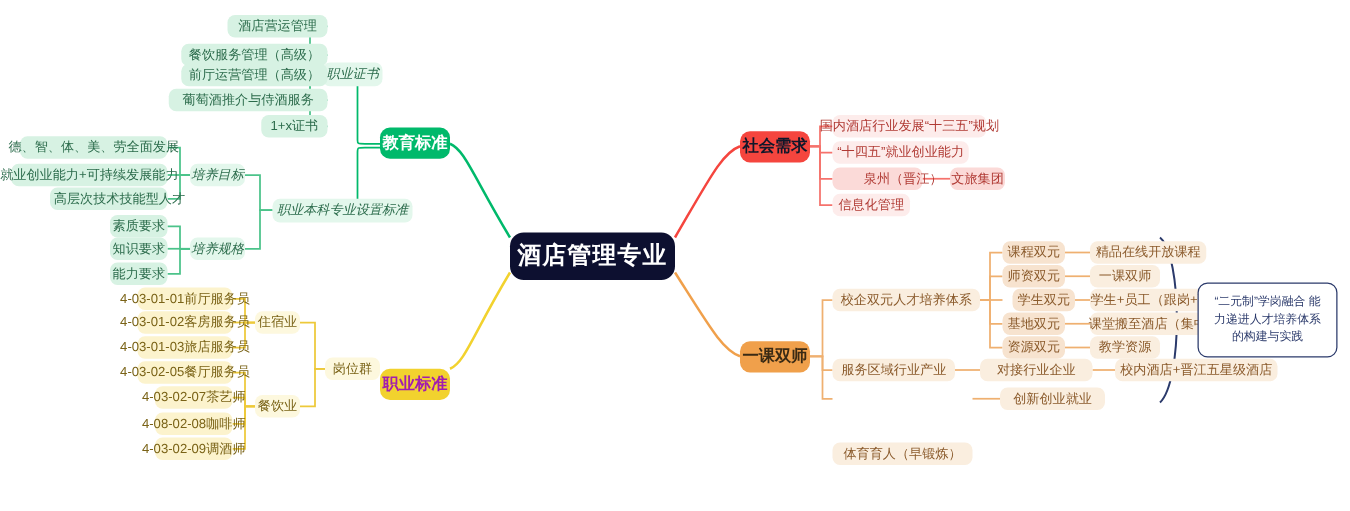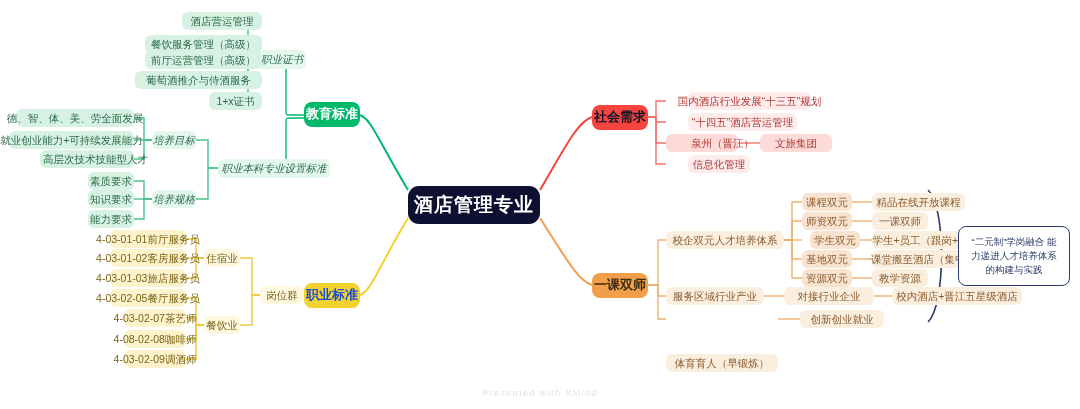--- a/index.html
+++ b/index.html
@@ -12,32 +12,32 @@
         border-radius:7px;line-height:1.15;display:flex;align-items:center;
         justify-content:center;}
 
   
   .central{background:#0d1030;color:#ffffff;font-size:19px;font-weight:700;
            border-radius:11px;padding:0 18px;letter-spacing:1px;}
 
   
   .main-chip{font-size:13px;font-weight:700;border-radius:8px;padding:0 10px;}
   .chip-green{background:#00b96b;color:#ffffff;}
-  .chip-yellow{background:#f2d22e;color:#1d4ed8;}
+  .chip-yellow{background:#f2d22e;color:#a21caf;margin-top:12px;}
   .chip-red{background:#f5453e;color:#0f172a;}
   .chip-orange{background:#f0a04b;color:#3a2a14;}
 
   
   .leaf{font-size:10.5px;border-radius:6px;padding:0 7px;}
   .g1{background:#d7f2e3;color:#2b6b4b;}
   .g2{background:#e3f7ec;color:#2b6b4b;font-style:italic;}
   .y1{background:#fcf3cd;color:#7a6317;}
   .y2{background:#fdf8de;color:#7a6317;}
   .r1{background:#fbdad8;color:#b03a34;}
-  .r2{background:#fdeceb;color:#b03a34;margin-left:22px;}
+  .r2{background:#fdeceb;color:#b03a34;}
   .o1{background:#f7e3cf;color:#8a5a2b;}
   .o2{background:#faeedf;color:#8a5a2b;}
 
   .dashbox{position:absolute;border:2px dashed #2b3a6b;border-radius:10px;
            background:#c9ccd8;opacity:1;}
   .summary{position:absolute;border:1.6px solid #2b3a6b;border-radius:8px;
            background:#ffffff;color:#2b3a6b;font-size:9.5px;line-height:1.5;
            text-align:center;display:flex;align-items:center;justify-content:center;
            padding:4px 8px;box-sizing:border-box;}
   .watermark{position:absolute;left:0;width:1080px;text-align:center;
@@ -158,23 +158,23 @@
 
   <div class="node leaf y2" style="left:204px;top:316px;width:36px;height:18px;">餐饮业</div>
   <div class="node leaf y1" style="left:110px;top:289px;width:76px;height:18px;">4-03-02-05餐厅服务员</div>
   <div class="node leaf y1" style="left:124px;top:309px;width:62px;height:18px;">4-03-02-07茶艺师</div>
   <div class="node leaf y1" style="left:124px;top:330px;width:62px;height:18px;">4-08-02-08咖啡师</div>
   <div class="node leaf y1" style="left:124px;top:350px;width:62px;height:18px;">4-03-02-09调酒师</div>
 
   <div class="node main-chip chip-red" style="left:592px;top:105px;width:56px;height:25px;">社会需求</div>
 
   <div class="node leaf r2" style="left:666px;top:92px;width:123px;height:18px;">国内酒店行业发展“十三五”规划</div>
-  <div class="node leaf r2" style="left:666px;top:113px;width:109px;height:18px;">“十四五”酒店营运管理</div>
+  <div class="node leaf r2" style="left:666px;top:113px;width:109px;height:18px;">“十四五”就业创业能力</div>
   <div class="node leaf r1" style="left:666px;top:134px;width:72px;height:18px;padding-left:48px;">泉州（晋江）</div>
-  <div class="node leaf r1" style="left:760px;top:134px;width:72px;height:18px;">文旅集团</div>
+  <div class="node leaf r1" style="left:760px;top:134px;width:44px;height:18px;">文旅集团</div>
   <div class="node leaf r2" style="left:666px;top:155px;width:62px;height:18px;">信息化管理</div>
 
   <div class="dashbox" style="left:632px;top:186px;width:298px;height:146px;z-index:-1;"></div>
 
   <div class="node main-chip chip-orange" style="left:592px;top:273px;width:56px;height:25px;">一课双师</div>
 
   <div class="node leaf o2" style="left:666px;top:231px;width:118px;height:18px;">校企双元人才培养体系</div>
 
   <div class="node leaf o1" style="left:802px;top:193px;width:50px;height:18px;">课程双元</div>
   <div class="node leaf o2" style="left:872px;top:193px;width:93px;height:18px;">精品在线开放课程</div>
@@ -193,15 +193,14 @@
 
   <div class="node leaf o2" style="left:666px;top:287px;width:98px;height:18px;">服务区域行业产业</div>
   <div class="node leaf o2" style="left:784px;top:287px;width:90px;height:18px;">对接行业企业</div>
   <div class="node leaf o2" style="left:892px;top:287px;width:130px;height:18px;">校内酒店+晋江五星级酒店</div>
 
   <div class="node leaf o2" style="left:666px;top:310px;width:112px;height:18px;margin-top:44px;">体育育人（早锻炼）</div>
   <div class="node leaf o2" style="left:800px;top:310px;width:84px;height:18px;">创新创业就业</div>
 
   <div class="summary" style="left:958px;top:226px;width:112px;height:60px;">“二元制”学岗融合 能力递进人才培养体系的构建与实践</div>
 
-  <div class="watermark" style="top:388px;">Presented with XMind</div>
 
 </div>
 
 </body></html>

